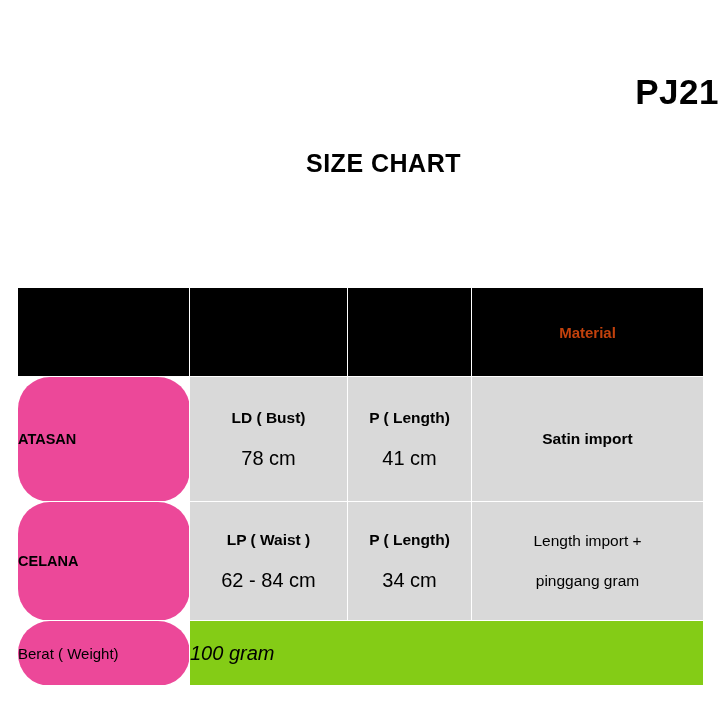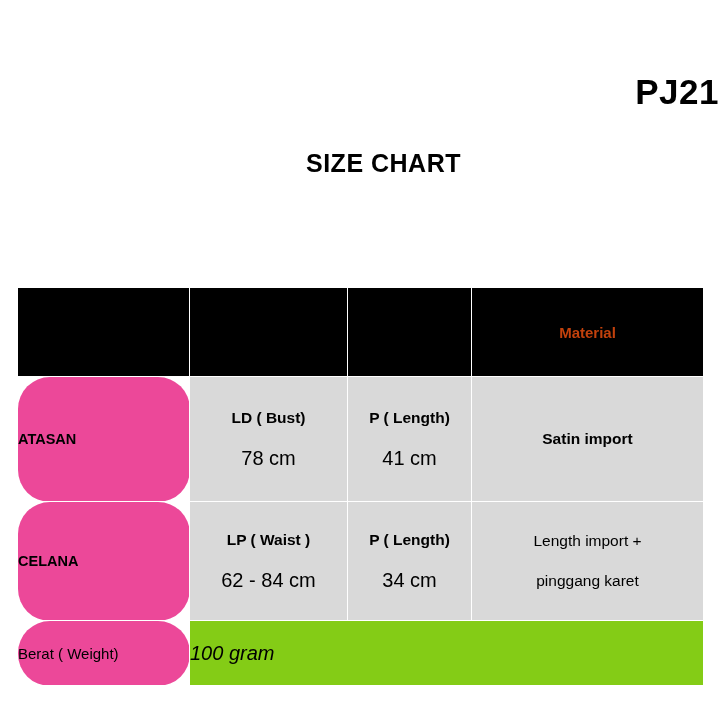--- a/index.html
+++ b/index.html
@@ -182,21 +182,21 @@
           </td>
           <td class="data">
             <div class="two-line">
               <span class="line-top">P ( Length)</span>
               <span class="line-bottom">34 cm</span>
             </div>
           </td>
           <td class="data">
             <div class="mat-two">
               <span>Length import +</span>
-              <span>pinggang karet</span>
+              <span>pinggang gram</span>
             </div>
           </td>
         </tr>
 
         <tr class="row-berat">
           <td class="label light">Berat ( Weight)</td>
           <td class="weight-value" colspan="3">100 gram</td>
         </tr>
       </tbody>
     </table>

